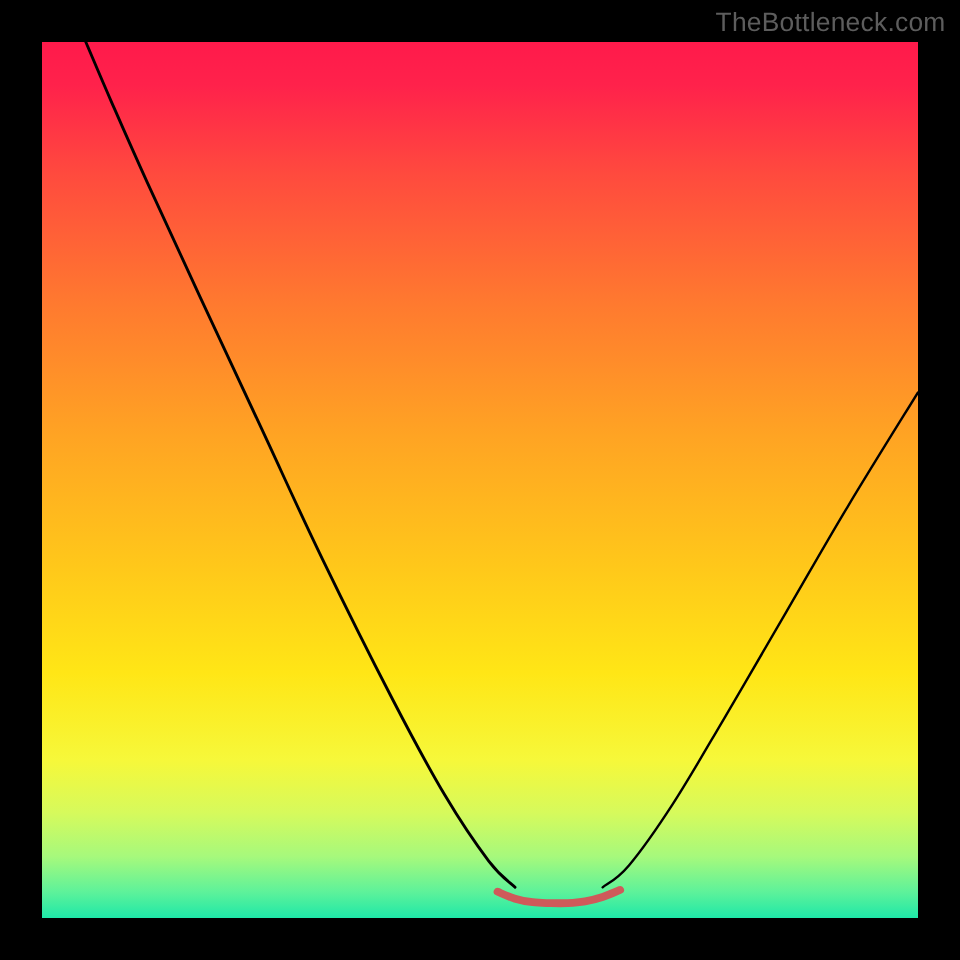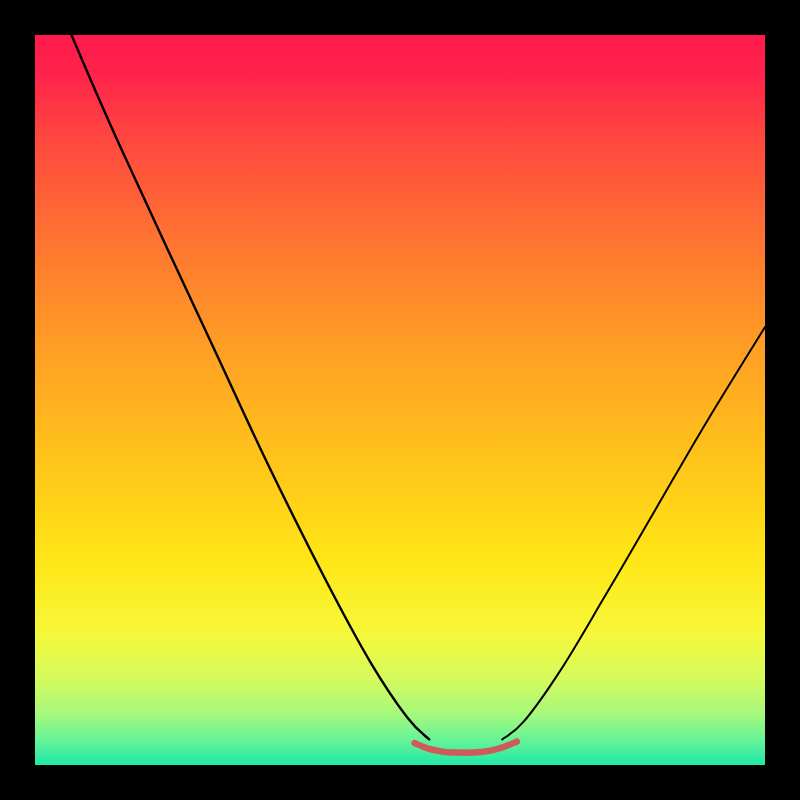--- a/index.html
+++ b/index.html
@@ -49,13 +49,14 @@
 <body>
 
 <div class="frame">
   <div class="plot-area" id="plot-area" style="background: linear-gradient(rgb(255, 26, 75) 0%, rgb(255, 34, 75) 5%, rgb(255, 74, 62) 15%, rgb(255, 122, 47) 30%, rgb(255, 164, 35) 45%, rgb(255, 200, 26) 60%, rgb(255, 230, 22) 72%, rgb(246, 248, 58) 82%, rgb(214, 250, 92) 88%, rgb(166, 249, 124) 93%, rgb(94, 242, 154) 97%, rgb(31, 232, 168) 100%);">
     <svg class="curve" id="curve-svg" viewBox="0 0 730 730" preserveAspectRatio="none">
         <path d="M 36.5 0 C 40.442 9.197999999999983, 49.202 30.075999999999897, 58.4 51.09999999999991 C 67.598 72.12399999999992, 74.46 87.89200000000005, 87.6 116.80000000000007 C 100.74 145.70800000000008, 114.31800000000001 174.90800000000007, 131.4 211.70000000000005 C 148.482 248.49200000000002, 164.104 281.78, 182.5 321.2 C 200.896 360.62, 213.89 389.96600000000007, 233.6 430.70000000000005 C 253.31 471.434, 273.604 512.022, 292 547.5 C 310.396 582.978, 321.346 603.491, 335.8 627.8 C 350.254 652.1089999999999, 361.788 668.7529999999999, 372.3 682.55 C 382.812 696.347, 390.25800000000004 700.508, 394.20000000000005 704.45" fill="none" stroke="#000000" stroke-width="2.4" stroke-linecap="round" stroke-linejoin="round"></path>
         <path d="M 467.2 704.45 C 471.142 701.1650000000001, 478.588 698.683, 489.1 686.2 C 499.612 673.7170000000001, 511.146 657.438, 525.6 635.1 C 540.054 612.7620000000001, 552.318 591.008, 569.4 562.1 C 586.482 533.192, 602.104 506.036, 620.5 474.5 C 638.896 442.964, 651.89 419.75000000000006, 671.6 386.90000000000003 C 691.3100000000001 354.05, 719.488 309.082, 730 292" fill="none" stroke="#000000" stroke-width="2" stroke-linecap="round" stroke-linejoin="round"></path>
         <path d="M 379.6 708.1 C 382.228 709.1512, 388.9440000000001 712.3632, 394.20000000000005 713.94 C 399.456 715.5168000000001, 403.54400000000004 716.203, 408.8 716.86 C 414.056 717.517, 418.144 717.4586, 423.4 717.59 C 428.65599999999995 717.7214, 432.74399999999997 717.8528, 438 717.59 C 443.25600000000003 717.3272000000001, 447.34400000000005 717.0498, 452.6 716.13 C 457.856 715.2102, 461.944 714.1882, 467.2 712.48 C 472.45599999999996 710.7718, 479.172 707.6912, 481.8 706.64" fill="none" stroke="#cf5a5a" stroke-width="6.5" stroke-linecap="round" stroke-linejoin="round"></path>
       </svg>
   </div>
+  <div class="watermark">TheBottleneck.com</div>
 </div>
 
 </body></html>

